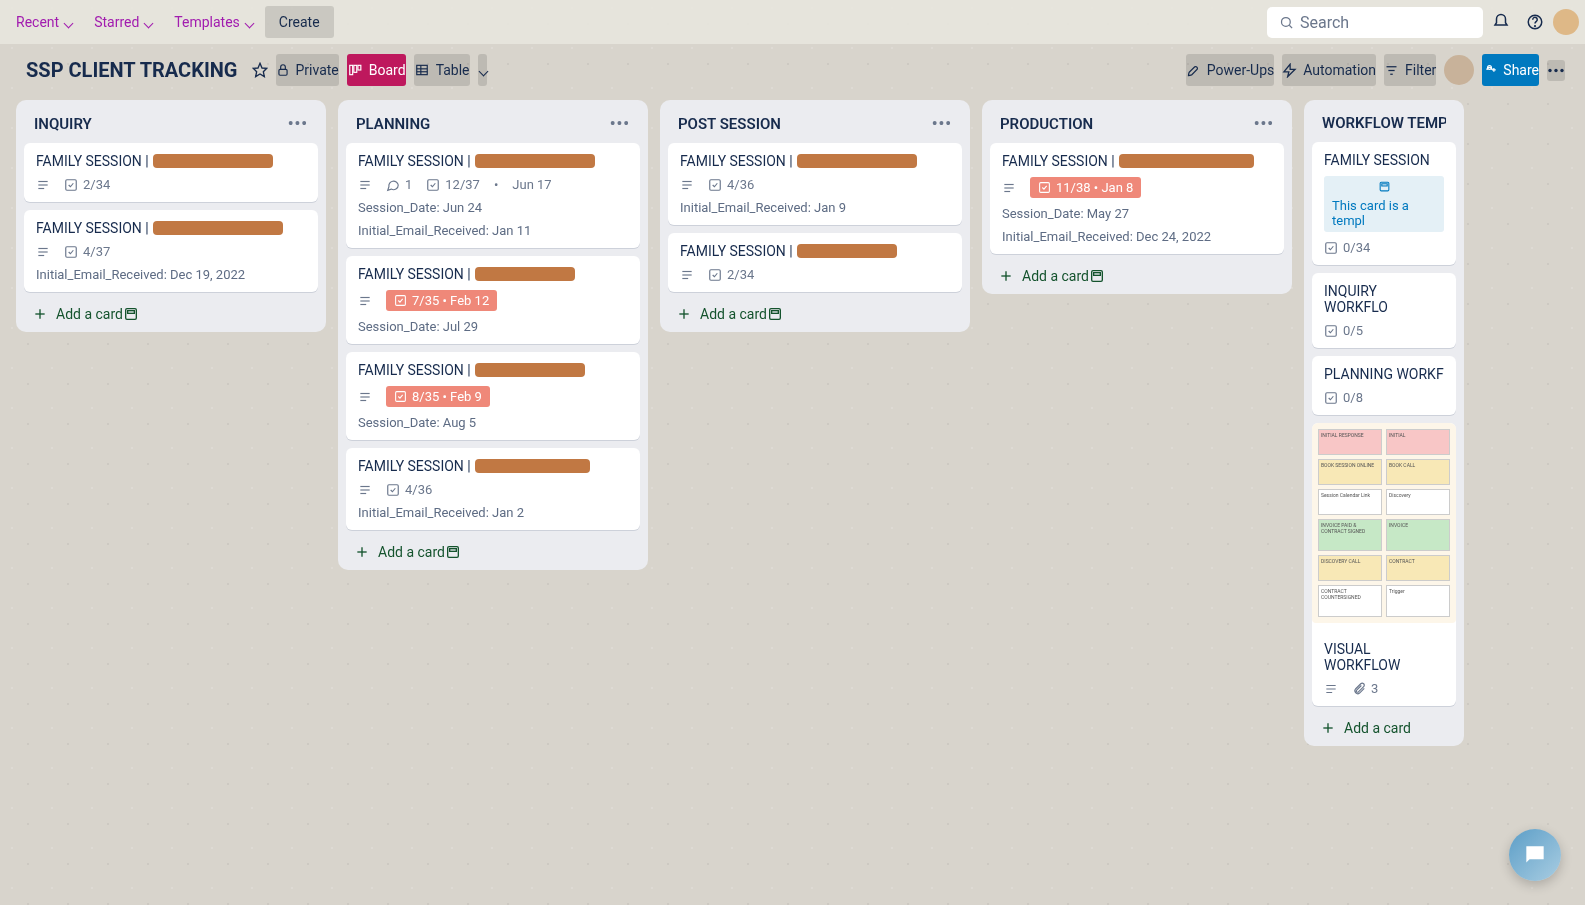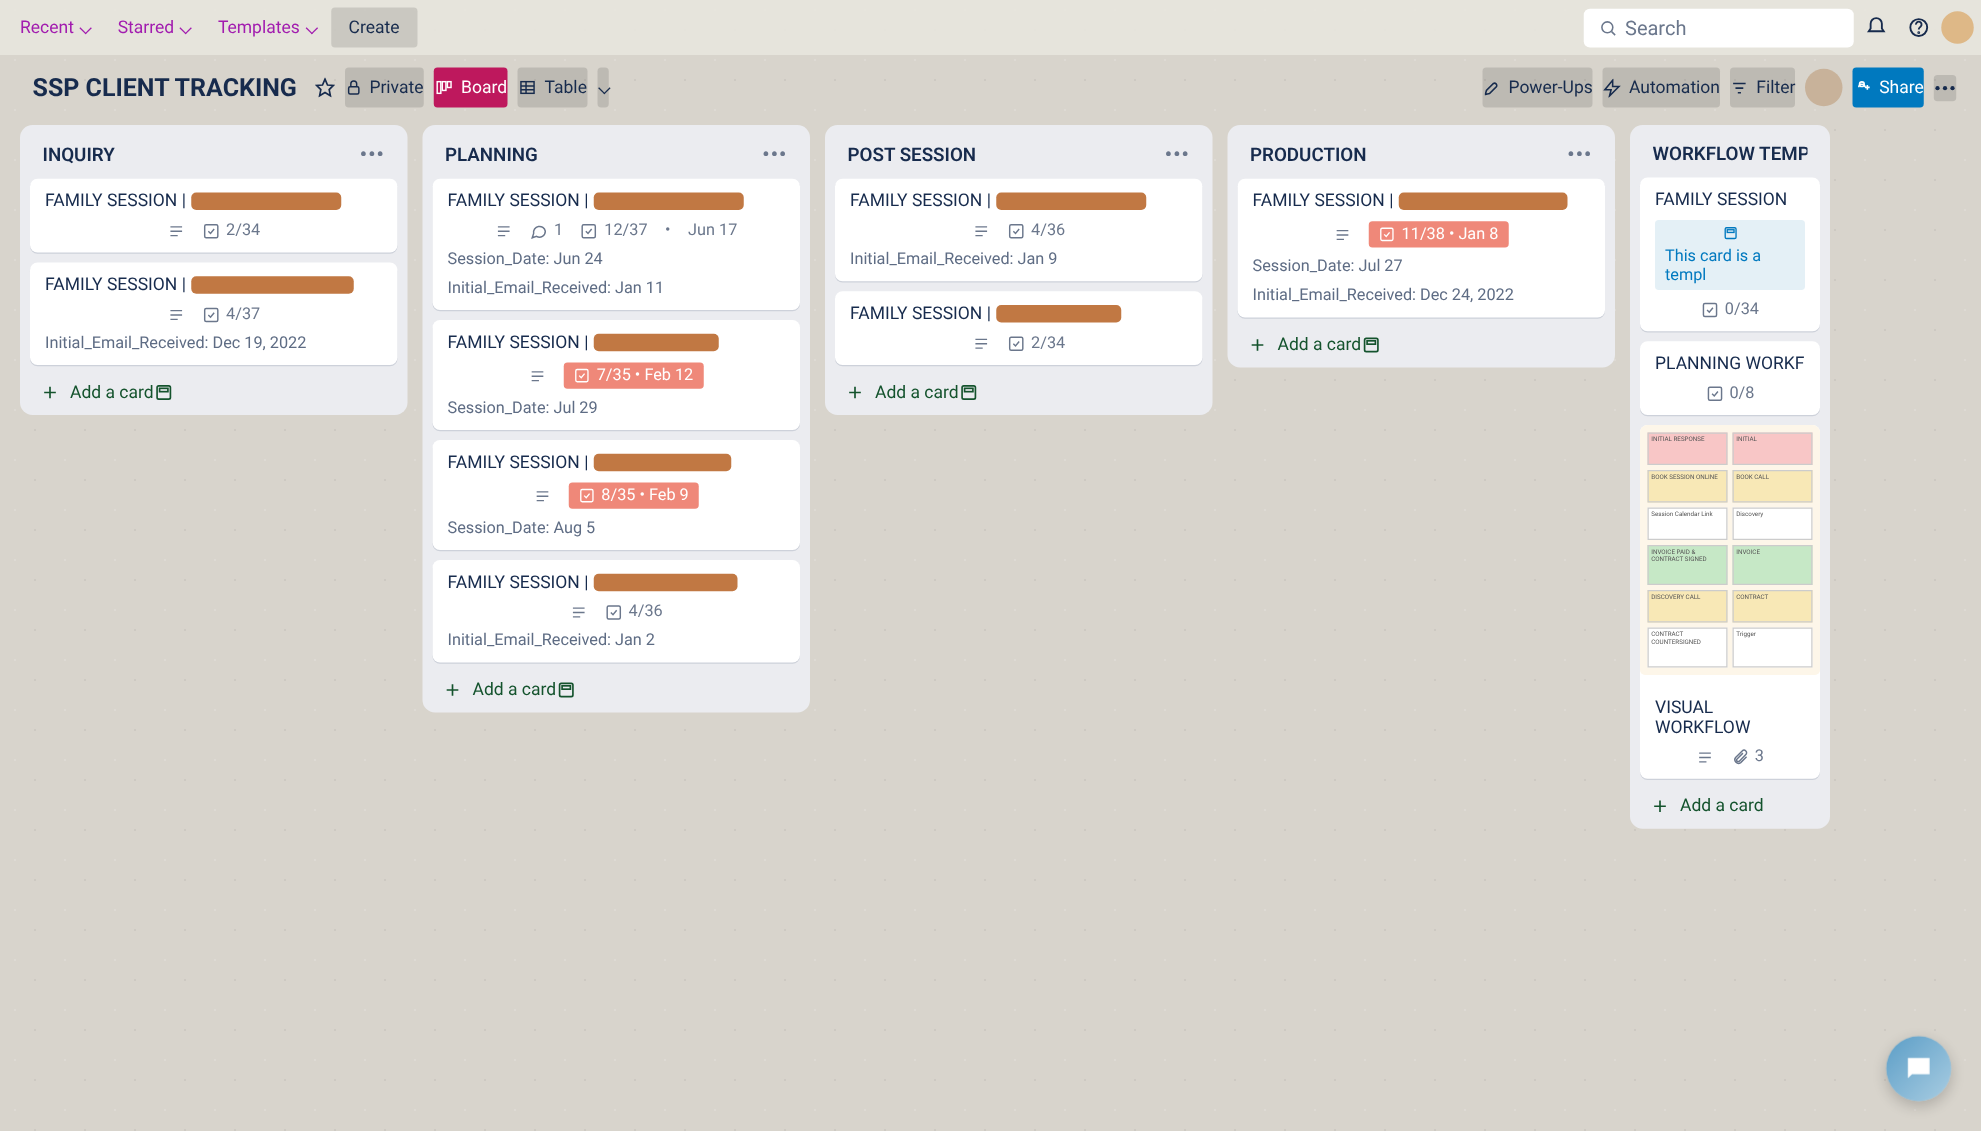--- a/index.html
+++ b/index.html
@@ -19,21 +19,21 @@
 .hbtn.dark { background:#be185d; color:#fff; }
 .hbtn.blue { background:#0079bf; color:#fff; }
 .board-canvas { display:flex; align-items:flex-start; gap:12px; padding:0 16px 40px; overflow-x:auto; }
 .list { width:310px; flex:0 0 310px; background:#ebecf0; border-radius:10px; padding:10px 8px 8px; display:flex; flex-direction:column; gap:8px; }
 .list-header { display:flex; align-items:center; justify-content:space-between; padding:4px 10px 2px; }
 .list-title { font-size:15px; font-weight:600; color:#172b4d; }
 .list-menu { color:#6b778c; cursor:pointer; letter-spacing:1px; font-weight:700; }
 .card { background:#fff; border-radius:6px; padding:10px 12px; box-shadow:0 1px 0 rgba(9,30,66,.13); cursor:pointer; display:flex; flex-direction:column; gap:8px; }
 .card-title-row { display:flex; align-items:center; gap:4px; color:#172b4d; font-size:14px; }
 .redact { display:inline-block; width:120px; height:14px; background:#c17843; border-radius:4px; }
-.badges { display:flex; align-items:center; gap:14px; color:#6b778c; font-size:13px; flex-wrap:wrap;justify-content:center; }
+.badges { display:flex; align-items:center; gap:14px; color:#6b778c; font-size:13px; flex-wrap:wrap; }
 .badge { display:inline-flex; align-items:center; gap:5px; }
 .badge.chip { background:#ef8879; color:#fff; padding:3px 8px; border-radius:3px; }
 .meta { color:#5e6c84; font-size:13px; }
 .add-card { display:flex; align-items:center; justify-content:flex-start; padding:6px 8px 2px; color:#14532d; font-size:14px; cursor:pointer; border-radius:6px; }
 .add-left { display:inline-flex; align-items:center; gap:8px; }
 svg { display:block; }
 .chev::after { content:""; display:inline-block; border:solid currentColor; border-width:0 1.5px 1.5px 0; padding:3px; transform:rotate(45deg); margin-left:2px; }
 .flowchart { background:#fdf6e9; border-radius:4px; height:200px; display:grid; grid-template-columns:1fr 1fr; gap:4px; padding:6px; font-size:5px; color:#555; }
 .flow-box { background:#fff; border:1px solid #ccc; padding:2px; }
 .flow-box.pink { background:#f8c6c6; }
@@ -427,21 +427,21 @@
             </svg>
           </span>
         <span class="badge chip">
             <svg width="13" height="13" viewBox="0 0 24 24" stroke="currentColor" fill="none" stroke-width="2">
               <rect x="3" y="3" width="18" height="18" rx="2"></rect>
               <path d="M8 12l3 3 5-6"></path>
             </svg>
             <span>11/38 • Jan 8</span>
           </span>
       </div>
-      <div class="meta">Session_Date: Jul 27</div>
+      <div class="meta">Session_Date: May 27</div>
       <div class="meta">Initial_Email_Received: Dec 24, 2022</div>
     </div>
     <div class="add-card">
       <span class="add-left">
           <svg width="16" height="16" viewBox="0 0 24 24" stroke="currentColor" fill="none" stroke-width="2">
             <line x1="12" y1="5" x2="12" y2="19"></line>
             <line x1="5" y1="12" x2="19" y2="12"></line>
           </svg>
           <span>Add a card</span>
         </span>
@@ -467,20 +467,34 @@
           </svg>
         <span>This card is a templ</span>
       </div>
       <div class="badges">
         <span class="badge">
             <svg width="14" height="14" viewBox="0 0 24 24" stroke="currentColor" fill="none" stroke-width="2">
               <rect x="3" y="3" width="18" height="18" rx="2"></rect>
               <path d="M8 12l3 3 5-6"></path>
             </svg>
             <span>0/34</span>
+          </span>
+      </div>
+    </div>
+    <div class="card">
+      <div class="card-title-row">
+          <span>INQUIRY WORKFLO</span>
+        </div>
+      <div class="badges">
+        <span class="badge">
+            <svg width="14" height="14" viewBox="0 0 24 24" stroke="currentColor" fill="none" stroke-width="2">
+              <rect x="3" y="3" width="18" height="18" rx="2"></rect>
+              <path d="M8 12l3 3 5-6"></path>
+            </svg>
+            <span>0/5</span>
           </span>
       </div>
     </div>
     <div class="card">
       <div class="card-title-row">
           <span>PLANNING WORKF</span>
         </div>
       <div class="badges">
         <span class="badge">
             <svg width="14" height="14" viewBox="0 0 24 24" stroke="currentColor" fill="none" stroke-width="2">

